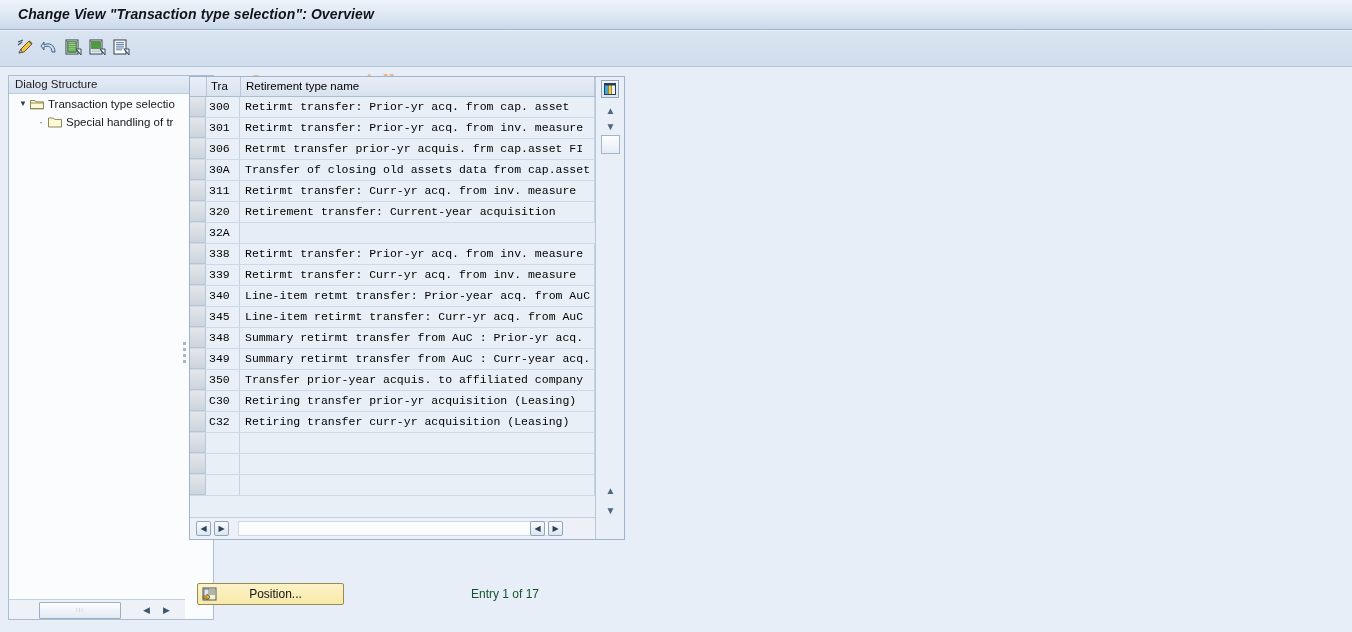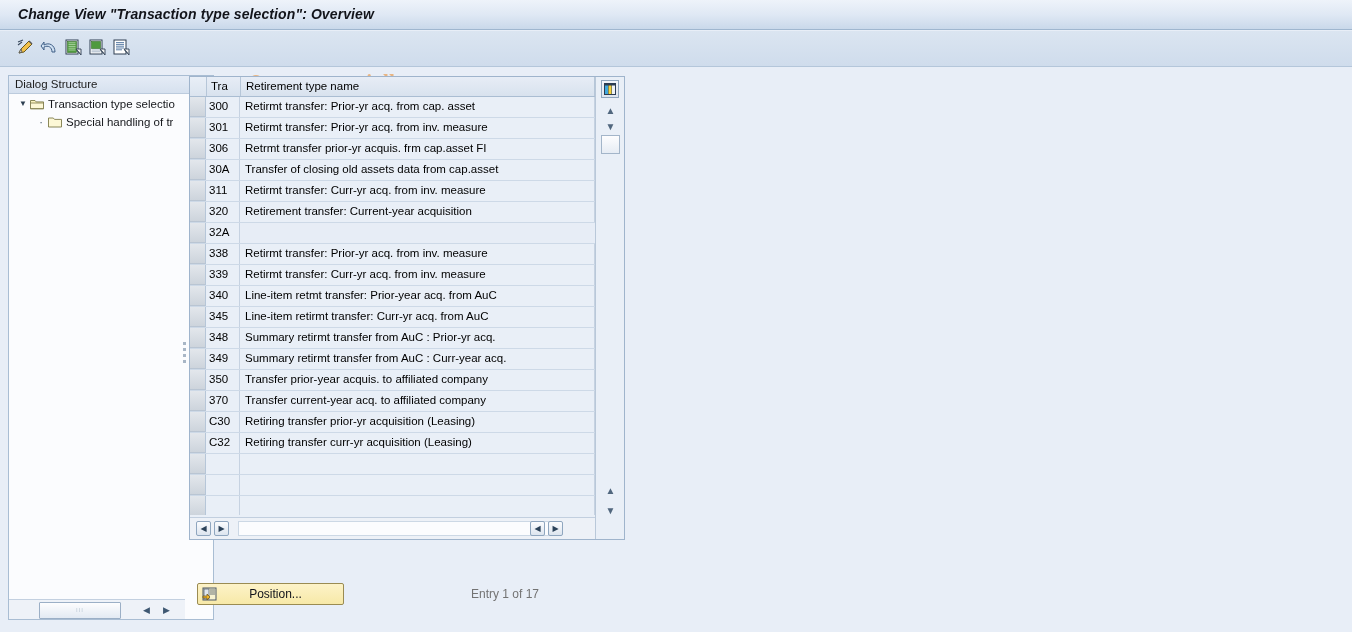--- a/index.html
+++ b/index.html
@@ -177,20 +177,21 @@
     box-sizing: border-box;
     white-space: nowrap;
   }
   .grid-body { position: absolute; left:0; top: 20px; right: 0; bottom: 24px; overflow: hidden;}
   .row {
     display: flex;
     height: 21px;
     border-bottom: 1px solid #cdd9e7;
     box-sizing: border-box;
     background: #e7edf6;
+    font-family: Liberation Mono, monospace;
   }
   .c-sel {
     width: 16px; flex: 0 0 16px;
     background: linear-gradient(to bottom, #e3e7ec 0%, #cdd4dc 100%);
     border-right: 1px solid #b6c6d8;
     border-bottom: 1px solid #b9c5d3;
     box-sizing: border-box;
   }
   .c-code {
     width: 34px; flex: 0 0 34px;
@@ -283,21 +284,21 @@
   .position-btn .pb-label {
     flex: 1 1 auto;
     text-align: center;
     font-size: 12px;
     color: #11131a;
     padding-right: 12px;
   }
   .entry-text {
     position: absolute; left: 471px; top: 587px;
     font-size: 12px;
-    color: #737373;
+    color: #14532d;
     white-space: nowrap;
   }
 
   svg { display: block; }
 </style>
 </head>
 <body>
 
 <div id="app">
 
@@ -471,25 +472,20 @@
           </div>
           <div class="row">
             <div class="c-sel"></div>
             <div class="c-code">349</div>
             <div class="c-name">Summary retirmt transfer from AuC : Curr-year acq.</div>
           </div>
           <div class="row">
             <div class="c-sel"></div>
             <div class="c-code">350</div>
             <div class="c-name">Transfer prior-year acquis. to affiliated company</div>
-          </div>
-          <div class="row">
-            <div class="c-sel"></div>
-            <div class="c-code">370</div>
-            <div class="c-name">Transfer current-year acq. to affiliated company</div>
           </div>
           <div class="row">
             <div class="c-sel"></div>
             <div class="c-code">C30</div>
             <div class="c-name">Retiring transfer prior-yr acquisition (Leasing)</div>
           </div>
           <div class="row">
             <div class="c-sel"></div>
             <div class="c-code">C32</div>
             <div class="c-name">Retiring transfer curr-yr acquisition (Leasing)</div>

